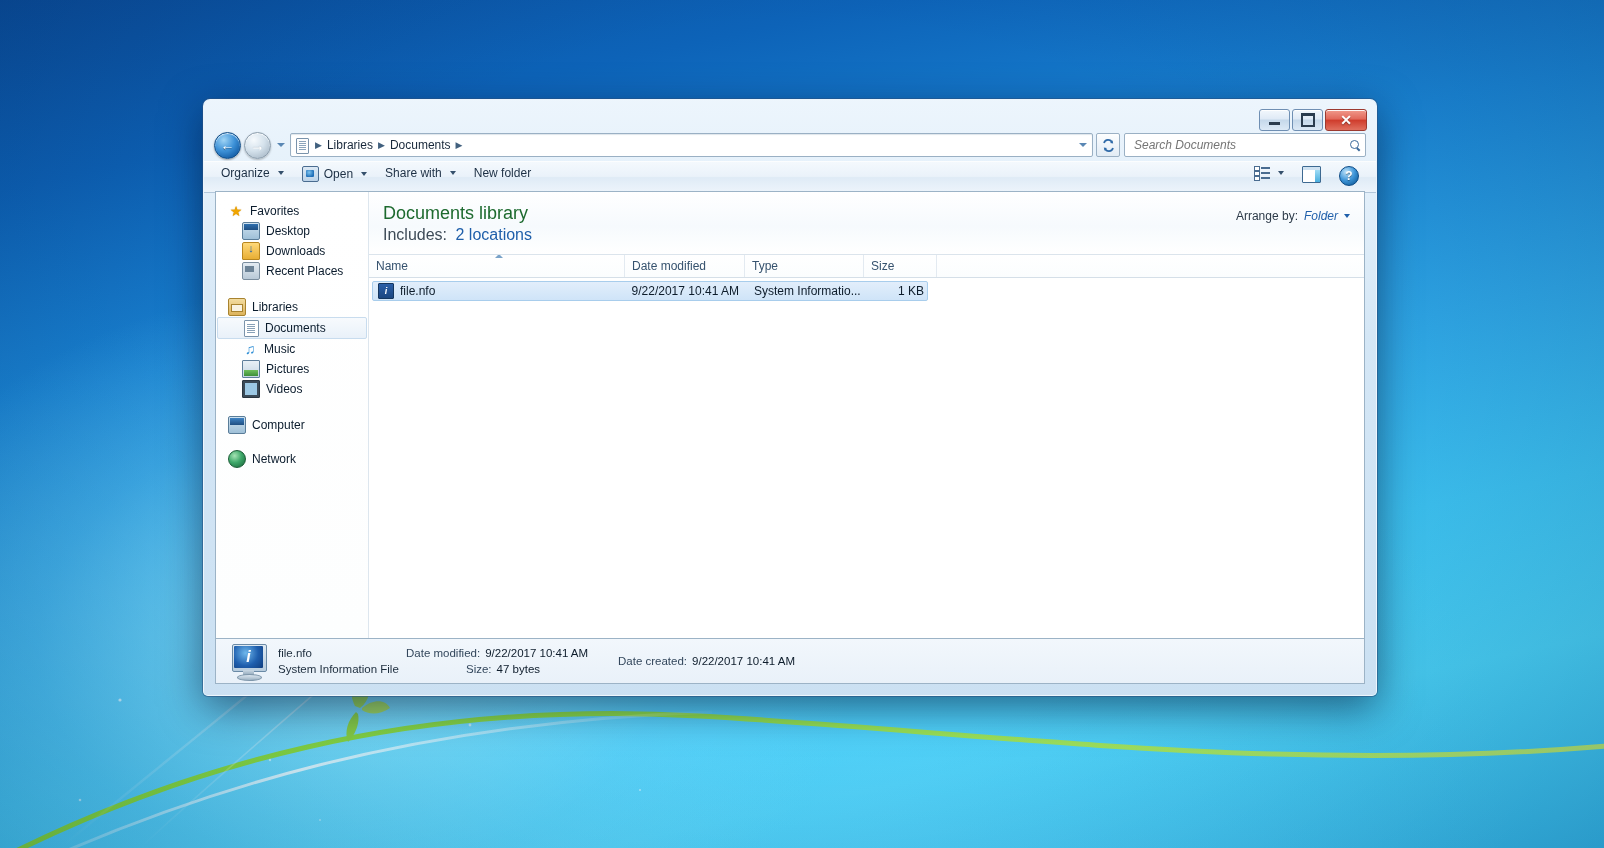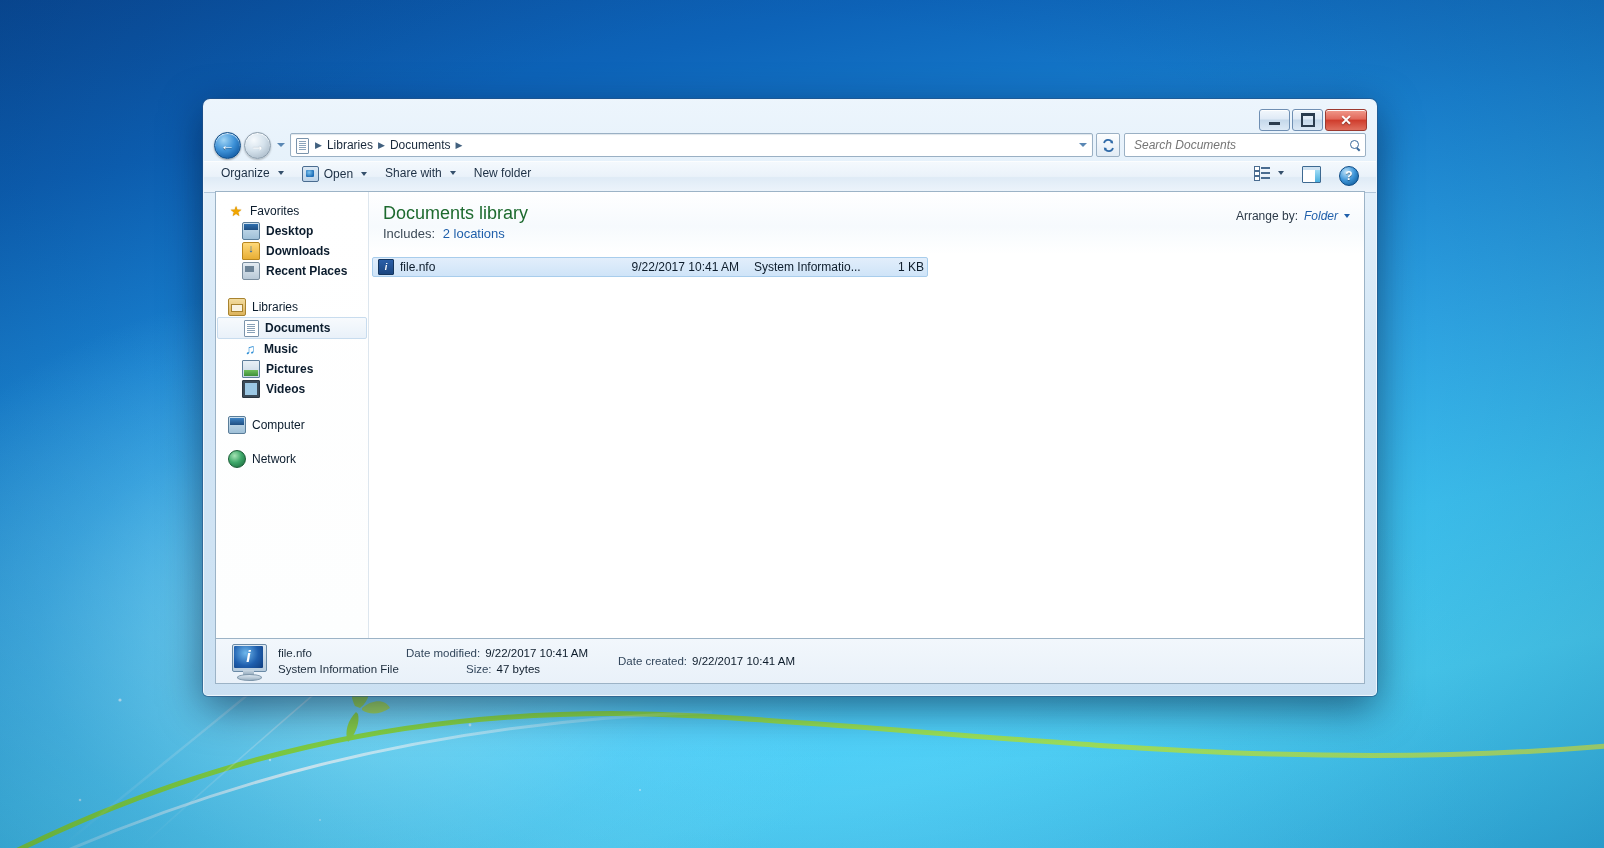--- a/index.html
+++ b/index.html
@@ -210,21 +210,21 @@
     border-right:1px solid #dde6ee;
     padding:9px 0 0 0;
     overflow:hidden;
   }
   .nav-group { margin-bottom:2px; }
   .nav-row {
     display:flex; align-items:center; gap:6px;
     height:20px; padding:0 6px 0 12px;
     font-size:12px; color:#0b1c2d; cursor:default; white-space:nowrap;
   }
-  .nav-row.child { padding-left:26px;font-weight:bold; }
+  .nav-row.child { padding-left:26px; }
   .nav-row.selected {
     background: linear-gradient(180deg,#f7fafd 0%, #e9f1f9 100%);
     border:1px solid #c8dcee;
     border-radius:2px;
     margin:0 1px;
     padding-left:25px;
     height:20px;
   }
   .nav-gap { height:14px; }
   .ni { width:16px;height:16px;flex:none;position:relative; }
@@ -258,21 +258,21 @@
   #content {
     flex:1; display:flex; flex-direction:column; min-width:0;
     background:#ffffff;
   }
   #library-header {
     height:52px; flex:none; position:relative;
     background: linear-gradient(180deg,#ffffff 0%, #f6fafd 55%, #ffffff 100%);
     padding:10px 16px 0 14px;
   }
   #library-title { font-size:18px; color:#1d6a2e; font-weight:normal; line-height:22px; }
-  #library-sub { font-size:13px; color:#3d4a57; margin-top:2px; }
+  #library-sub { font-size:16px; color:#3d4a57; margin-top:2px; }
   #library-sub .loclink { color:#1f5faa; cursor:pointer; margin-left:4px; }
   #arrange-by {
     position:absolute; right:14px; top:17px;
     display:flex; align-items:center; gap:6px;
     font-size:12px; color:#2c3a48;
   }
   #arrange-value { color:#1f5faa; cursor:default;font-style:italic; }
   .arr-caret { width:0;height:0;border-left:3.5px solid transparent;border-right:3.5px solid transparent;border-top:4px solid #1f5faa; }
 
   
@@ -572,20 +572,36 @@
           <span>Includes:</span>
           <span class="loclink">2 locations</span>
         </div>
         <div id="arrange-by">
           <span>Arrange by:</span>
           <span id="arrange-value">Folder</span>
           <span class="arr-caret"></span>
         </div>
       </div>
 
+      <div id="col-headers">
+        <div class="col name">
+          <span>Name</span>
+          <span class="sort-asc"></span>
+        </div>
+        <div class="col date">
+          <span>Date modified</span>
+        </div>
+        <div class="col type">
+          <span>Type</span>
+        </div>
+        <div class="col size">
+          <span>Size</span>
+        </div>
+        <div class="col filler"></div>
+      </div>
 
       <div id="filelist">
         <div class="file-row">
           <div class="cell name">
             <span class="nfo-icon"></span>
             <span>file.nfo</span>
           </div>
           <div class="cell date">9/22/2017 10:41 AM</div>
           <div class="cell type">System Informatio...</div>
           <div class="cell size">1 KB</div>

